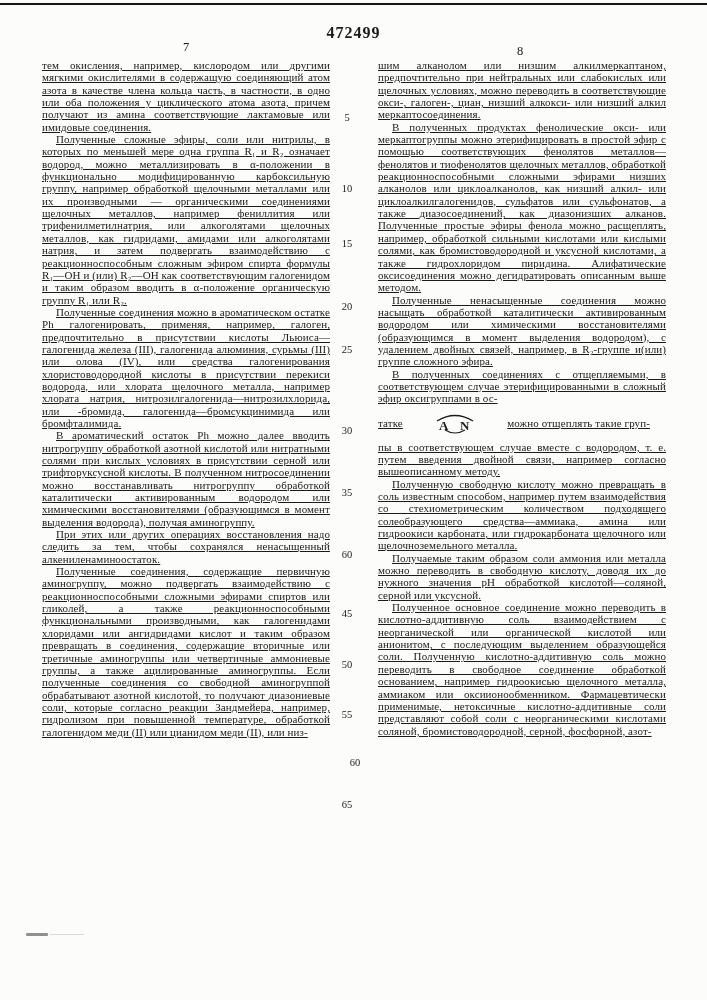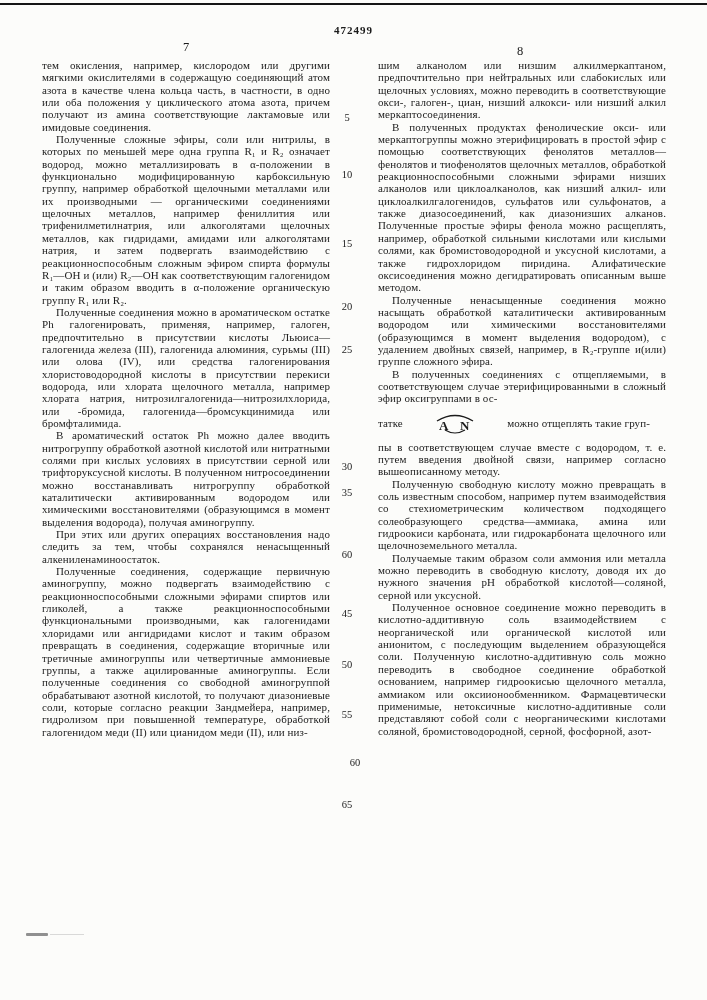--- a/index.html
+++ b/index.html
@@ -11,34 +11,35 @@
     position:relative;
     overflow:hidden;
   }
   .page{position:absolute;inset:0;}
   .top-rule{
     position:absolute;top:3px;left:0;width:707px;height:2px;
     background:#151515;
   }
   .patent-number{
     position:absolute;top:24px;left:0;width:100%;
-    text-align:center;font-weight:bold;font-size:11px;letter-spacing:1px;
+    text-align:center;font-weight:bold;font-size:16px;letter-spacing:1px;
   }
   .page-num{position:absolute;font-size:12.5px;}
   .page-num.left{top:40px;left:183px;}
   .page-num.right{top:44px;left:517px;}
   .columns{
     position:absolute;top:59px;left:42px;width:624px;
     display:flex;gap:48px;
   }
   .col{
     width:288px;
     font-size:11px;line-height:12.35px;
     text-align:justify;
     letter-spacing:0.1px;
+    text-decoration:underline;
   }
   .col p{margin:0;}
   .col p.indent{text-indent:14px;}
   .formula-line{
     display:flex;align-items:center;justify-content:space-between;
     margin:8px 16px 7px 0;
   }
   .formula-line .struct{display:inline-block;line-height:0;}
   .struct svg text{
     font-family:"Liberation Serif","DejaVu Serif",serif;
@@ -104,25 +105,25 @@
       <p>пы в соответствующем случае вместе с водородом, т. е. путем введения двойной связи, например согласно вышеописанному методу.</p>
       <p class="indent">Полученную свободную кислоту можно превращать в соль известным способом, например путем взаимодействия со стехиометрическим количеством подходящего солеобразующего средства—аммиака, амина или гидроокиси карбоната, или гидрокарбоната щелочного или щелочноземельного металла.</p>
       <p class="indent">Получаемые таким образом соли аммония или металла можно переводить в свободную кислоту, доводя их до нужного значения pH обработкой кислотой—соляной, серной или уксусной.</p>
       <p class="indent">Полученное основное соединение можно переводить в кислотно-аддитивную соль взаимодействием с неорганической или органической кислотой или анионитом, с последующим выделением образующейся соли. Полученную кислотно-аддитивную соль можно переводить в свободное соединение обработкой основанием, например гидроокисью щелочного металла, аммиаком или оксиионообменником. Фармацевтически применимые, нетоксичные кислотно-аддитивные соли представляют собой соли с неорганическими кислотами соляной, бромистоводородной, серной, фосфорной, азот-</p>
     </div>
 
   </div>
 
   <div class="gutter">
       <span class="gutter-num" style="top: 112px;">5</span>
-      <span class="gutter-num" style="top: 169px;">10</span>
+      <span class="gutter-num" style="top: 183px;">10</span>
       <span class="gutter-num" style="top: 238px;">15</span>
       <span class="gutter-num" style="top: 301px;">20</span>
       <span class="gutter-num" style="top: 344px;">25</span>
-      <span class="gutter-num" style="top: 425px; margin-top: 36px;">30</span>
+      <span class="gutter-num" style="top: 425px;">30</span>
       <span class="gutter-num" style="top: 487px;">35</span>
       <span class="gutter-num" style="top: 549px;">60</span>
       <span class="gutter-num" style="top: 608px;">45</span>
       <span class="gutter-num" style="top: 659px;">50</span>
       <span class="gutter-num" style="top: 709px;">55</span>
       <span class="gutter-num" style="top: 757px; margin-left: 8px;">60</span>
       <span class="gutter-num" style="top: 799px;">65</span>
     </div>
 
   <div class="smudge"></div>

